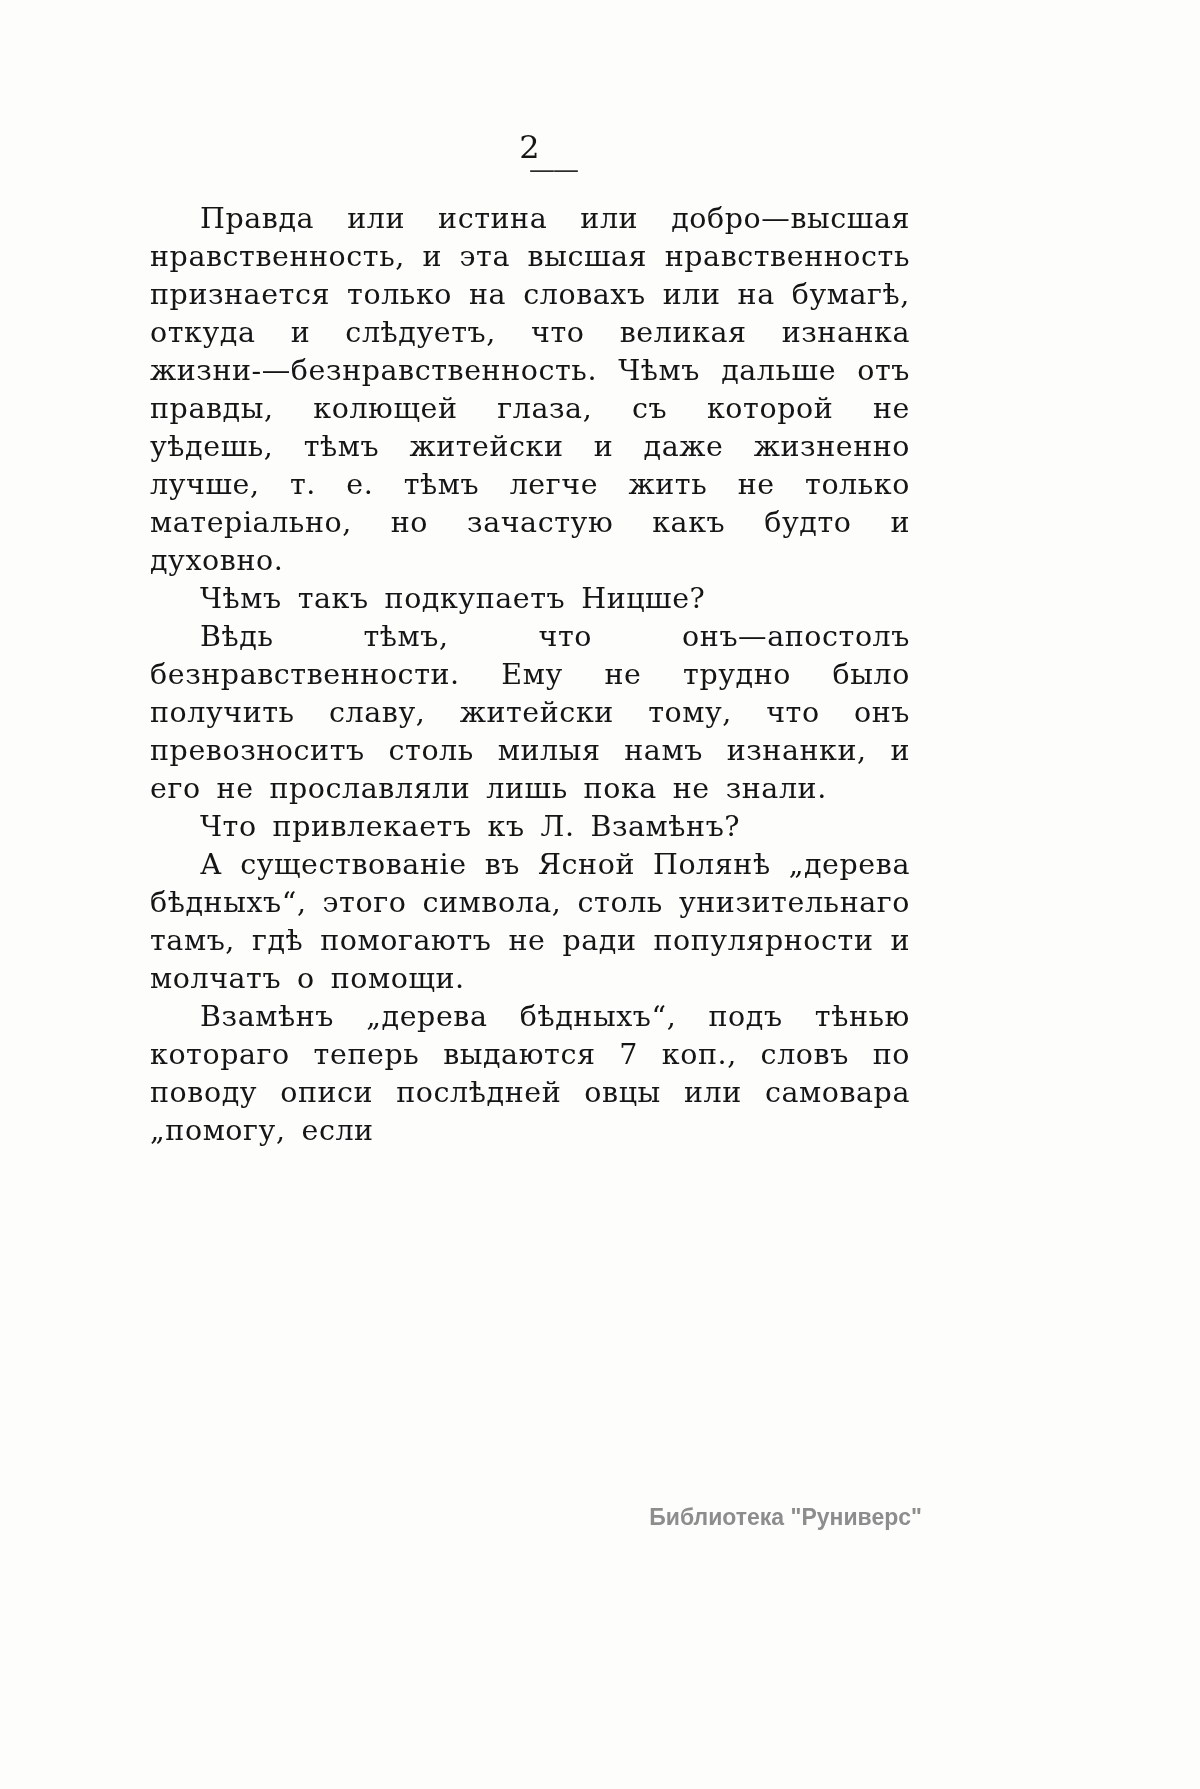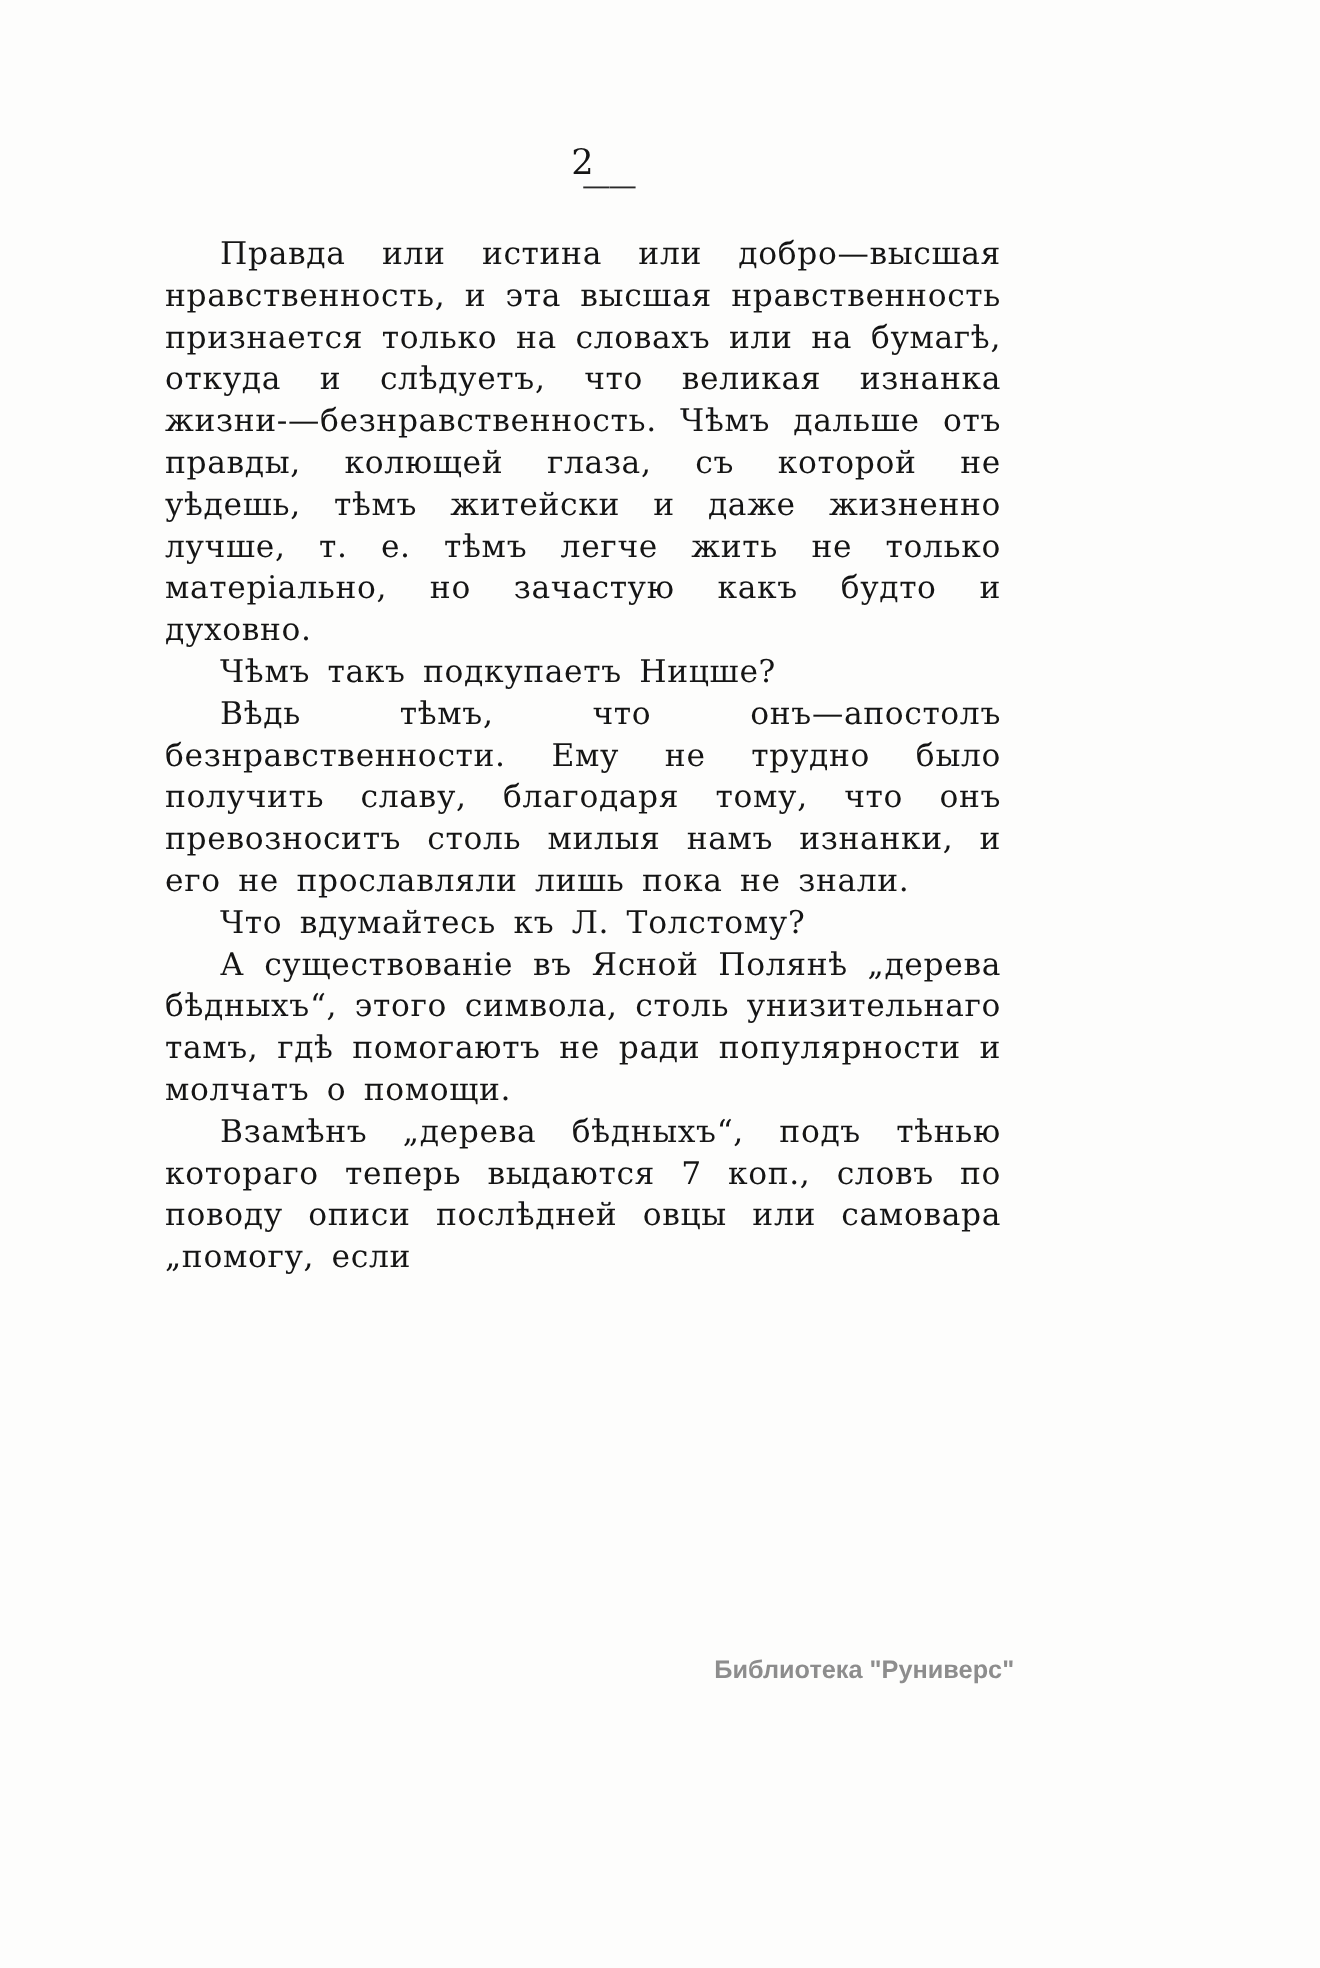--- a/index.html
+++ b/index.html
@@ -33,21 +33,21 @@
   .page-number-dash {
     display: block;
     font-size: 26px;
     color: #2a2a2a;
     margin-top: -12px;
     padding-left: 46px;
     letter-spacing: -2px;
   }
   .text-block {
     position: absolute;
-    top: 212px;
+    top: 200px;
     left: 150px;
     width: 760px;
   }
   .para {
     margin: 0;
     font-size: 28.5px;
     line-height: 38px;
     text-align: justify;
     text-indent: 50px;
     word-spacing: 0.22em;
@@ -70,21 +70,21 @@
 <div class="page">
 
   <div class="page-number-wrap">
     <span class="page-number">2</span>
     <span class="page-number-dash">——</span>
   </div>
 
   <div class="text-block">
     <p class="para">Правда или истина или добро—высшая нравственность, и эта высшая нравственность признается только на словахъ или на бумагѣ, откуда и слѣдуетъ, что великая изнанка жизни-—безнравственность. Чѣмъ дальше отъ правды, колющей глаза, съ которой не уѣдешь, тѣмъ житейски и даже жизненно лучше, т. е. тѣмъ легче жить не только матеріально, но зачастую какъ будто и духовно.</p>
     <p class="para">Чѣмъ такъ подкупаетъ Ницше?</p>
-    <p class="para">Вѣдь тѣмъ, что онъ—апостолъ безнравственности. Ему не трудно было получить славу, благодаря тому, что онъ превозноситъ столь милыя намъ изнанки, и его не прославляли лишь пока не знали.</p>
-    <p class="para">Что вдумайтесь къ Л. Толстому?</p>
+    <p class="para">Вѣдь тѣмъ, что онъ—апостолъ безнравственности. Ему не трудно было получить славу, житейски тому, что онъ превозноситъ столь милыя намъ изнанки, и его не прославляли лишь пока не знали.</p>
+    <p class="para">Что привлекаетъ къ Л. Взамѣнъ?</p>
     <p class="para">А существованіе въ Ясной Полянѣ „дерева бѣдныхъ“, этого символа, столь унизительнаго тамъ, гдѣ помогаютъ не ради популярности и молчатъ о помощи.</p>
     <p class="para">Взамѣнъ „дерева бѣдныхъ“, подъ тѣнью котораго теперь выдаются 7 коп., словъ по поводу описи послѣдней овцы или самовара „помогу, если</p>
   </div>
 
   <div class="watermark">Библиотека "Руниверс"</div>
 
 </div>
 
 </body></html>

